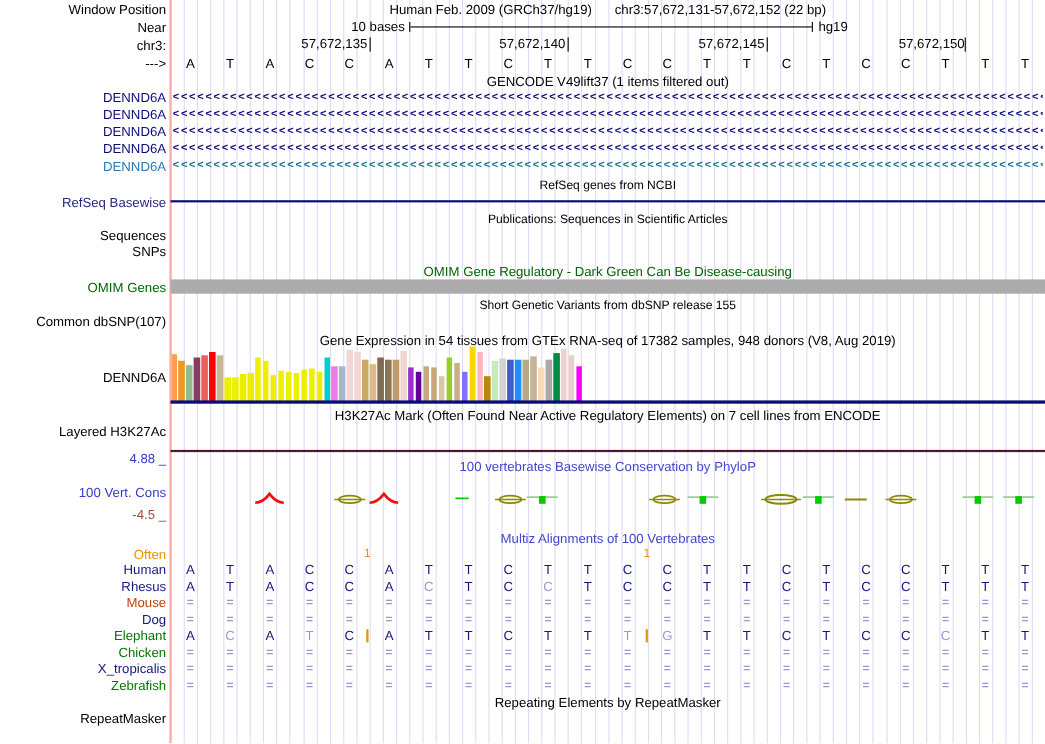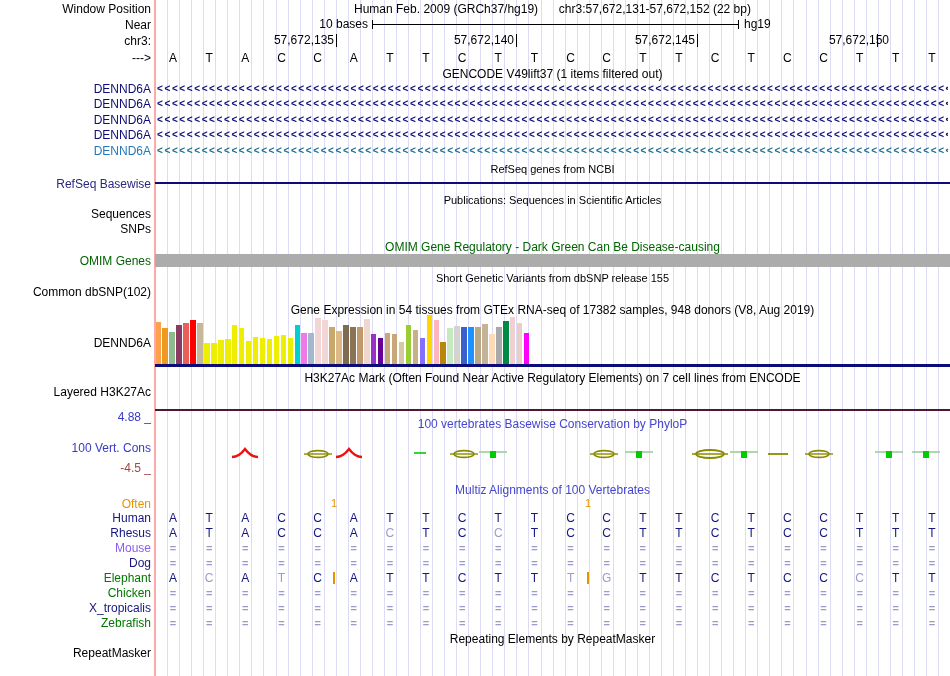--- a/index.html
+++ b/index.html
@@ -116,21 +116,21 @@
 
   <div class="lbl" style="top:34px">chr3:</div>
   <div id="poster-ticks">
       <div class="tickline" style="left: 336px; top: 34px;"></div>
       <div class="ticklabel" style="top: 34px; right: 616px;">57,672,135</div>
       <div class="tickline" style="left: 516px; top: 34px;"></div>
       <div class="ticklabel" style="top: 34px; right: 436px;">57,672,140</div>
       <div class="tickline" style="left: 697px; top: 34px;"></div>
       <div class="ticklabel" style="top: 34px; right: 255px;">57,672,145</div>
       <div class="tickline" style="left: 877px; top: 34px;"></div>
-      <div class="ticklabel" style="top: 34px; right: 61px;">57,672,150</div>
+      <div class="ticklabel" style="top: 34px; right: 73px;">57,672,150</div>
     </div>
 
   <div class="lbl" style="top:51px">---&gt;</div>
   <div id="seqrow">
       <div class="baseletter" style="left: 154.568px; top: 51px;">A</div>
       <div class="baseletter" style="left: 190.705px; top: 51px;">T</div>
       <div class="baseletter" style="left: 226.841px; top: 51px;">A</div>
       <div class="baseletter" style="left: 262.977px; top: 51px;">C</div>
       <div class="baseletter" style="left: 299.114px; top: 51px;">C</div>
       <div class="baseletter" style="left: 335.25px; top: 51px;">A</div>
@@ -172,21 +172,21 @@
 
   <div class="ctitle small" style="top:193px">Publications: Sequences in Scientific Articles</div>
   <div class="lbl" style="top:207px">Sequences</div>
   <div class="lbl" style="top:222px">SNPs</div>
 
   <div class="ctitle" style="top:240px;color:#006400">OMIM Gene Regulatory - Dark Green Can Be Disease-causing</div>
   <div class="lbl" style="top:254px;color:#006400">OMIM Genes</div>
   <div class="graybar" style="top:254px"></div>
 
   <div class="ctitle small" style="top:271px">Short Genetic Variants from dbSNP release 155</div>
-  <div class="lbl" style="top:285px">Common dbSNP(102)</div>
+  <div class="lbl" style="top:285px">Common dbSNP(107)</div>
 
   <div class="ctitle" style="top:303px">Gene Expression in 54 tissues from GTEx RNA-seq of 17382 samples, 948 donors (V8, Aug 2019)</div>
   <div class="lbl" style="top:336px">DENND6A</div>
   <div id="gtexbars">
       <div class="gtexbar" style="left: 155.5px; top: 322px; height: 43px; background: rgb(255, 160, 77);"></div>
       <div class="gtexbar" style="left: 162.45px; top: 328px; height: 37px; background: rgb(238, 154, 34);"></div>
       <div class="gtexbar" style="left: 169.4px; top: 332px; height: 33px; background: rgb(143, 188, 143);"></div>
       <div class="gtexbar" style="left: 176.35px; top: 325px; height: 40px; background: rgb(139, 58, 98);"></div>
       <div class="gtexbar" style="left: 183.3px; top: 323px; height: 42px; background: rgb(233, 96, 90);"></div>
       <div class="gtexbar" style="left: 190.25px; top: 320px; height: 45px; background: rgb(255, 0, 0);"></div>
@@ -350,21 +350,21 @@
       <div class="aligncell" style="left: 588.205px; top: 526px; color: rgb(22, 22, 126);">C</div>
       <div class="aligncell" style="left: 624.341px; top: 526px; color: rgb(22, 22, 126);">T</div>
       <div class="aligncell" style="left: 660.477px; top: 526px; color: rgb(22, 22, 126);">T</div>
       <div class="aligncell" style="left: 696.614px; top: 526px; color: rgb(22, 22, 126);">C</div>
       <div class="aligncell" style="left: 732.75px; top: 526px; color: rgb(22, 22, 126);">T</div>
       <div class="aligncell" style="left: 768.886px; top: 526px; color: rgb(22, 22, 126);">C</div>
       <div class="aligncell" style="left: 805.023px; top: 526px; color: rgb(22, 22, 126);">C</div>
       <div class="aligncell" style="left: 841.159px; top: 526px; color: rgb(22, 22, 126);">T</div>
       <div class="aligncell" style="left: 877.295px; top: 526px; color: rgb(22, 22, 126);">T</div>
       <div class="aligncell" style="left: 913.432px; top: 526px; color: rgb(22, 22, 126);">T</div>
-      <div class="lbl" style="top: 541px; color: #8b5cf6;">Mouse</div>
+      <div class="lbl" style="top: 541px; color: #c2410c;">Mouse</div>
       <div class="aligncell" style="left: 154.568px; top: 541px; color: rgb(155, 155, 203); font-size: 11px; font-weight: bold;">=</div>
       <div class="aligncell" style="left: 190.705px; top: 541px; color: rgb(155, 155, 203); font-size: 11px; font-weight: bold;">=</div>
       <div class="aligncell" style="left: 226.841px; top: 541px; color: rgb(155, 155, 203); font-size: 11px; font-weight: bold;">=</div>
       <div class="aligncell" style="left: 262.977px; top: 541px; color: rgb(155, 155, 203); font-size: 11px; font-weight: bold;">=</div>
       <div class="aligncell" style="left: 299.114px; top: 541px; color: rgb(155, 155, 203); font-size: 11px; font-weight: bold;">=</div>
       <div class="aligncell" style="left: 335.25px; top: 541px; color: rgb(155, 155, 203); font-size: 11px; font-weight: bold;">=</div>
       <div class="aligncell" style="left: 371.386px; top: 541px; color: rgb(155, 155, 203); font-size: 11px; font-weight: bold;">=</div>
       <div class="aligncell" style="left: 407.523px; top: 541px; color: rgb(155, 155, 203); font-size: 11px; font-weight: bold;">=</div>
       <div class="aligncell" style="left: 443.659px; top: 541px; color: rgb(155, 155, 203); font-size: 11px; font-weight: bold;">=</div>
       <div class="aligncell" style="left: 479.795px; top: 541px; color: rgb(155, 155, 203); font-size: 11px; font-weight: bold;">=</div>

